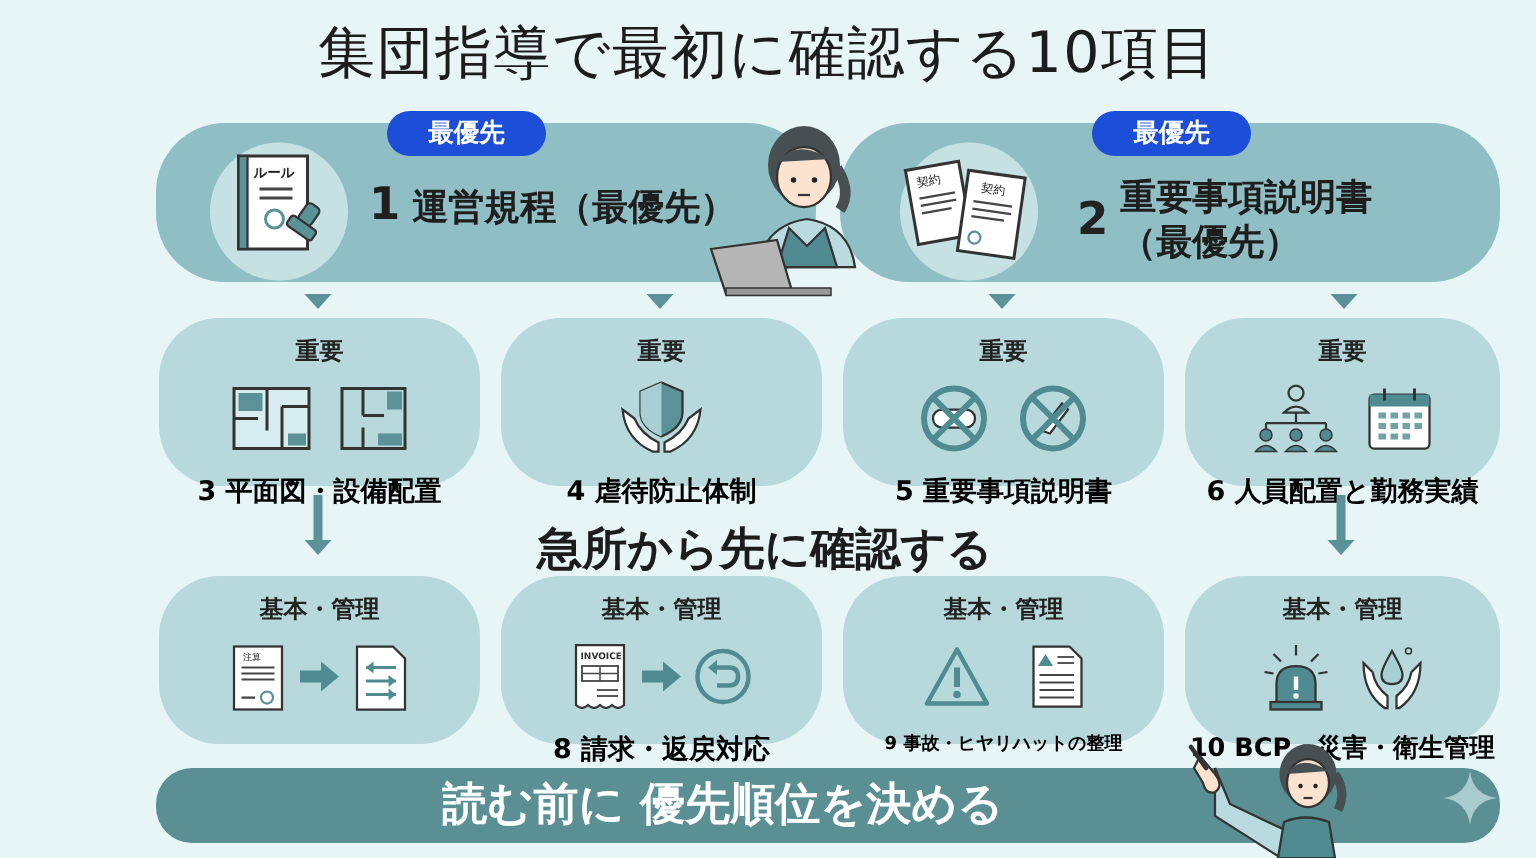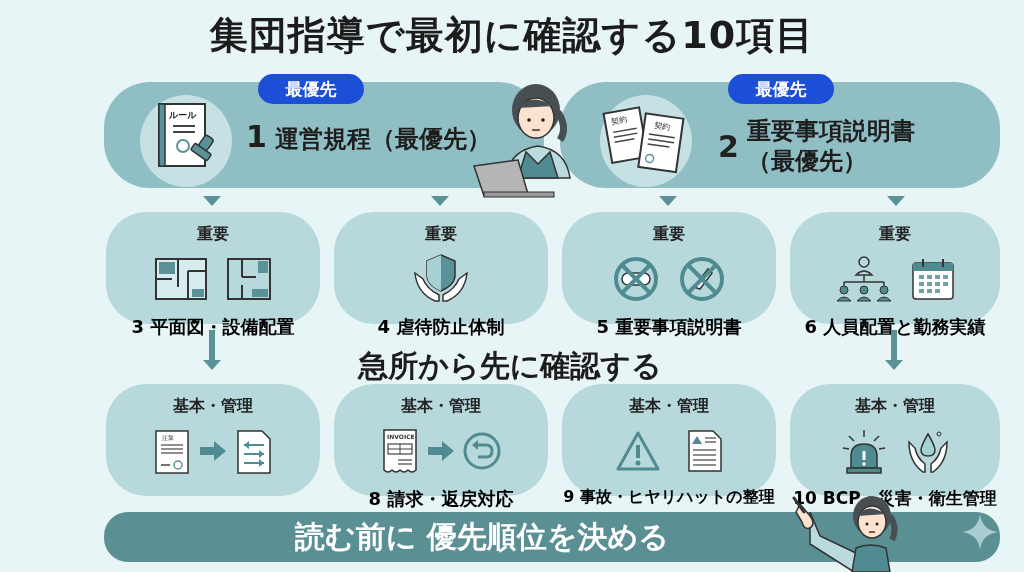--- a/index.html
+++ b/index.html
@@ -6,21 +6,21 @@
   html, body { width: 1024px; height: 572px; overflow: hidden; }
   body {
     background: #e7f5f7;
     font-family: "DejaVu Sans", "Liberation Sans", sans-serif;
     color: #222;
     position: relative;
   }
   .abs { position: absolute; }
   .title {
     left: 0; top: 10px; width: 1024px; text-align: center;
-    font-size: 38px; font-weight: bold; color: #1c1c1c; letter-spacing: 1px;
+    font-size: 38px; font-weight: normal; color: #1c1c1c; letter-spacing: 1px;
   }
   .top-panel {
     background: #8fbfc4; border-radius: 46px;
   }
   .badge {
     background: #1d4ed8; color: #fff; font-weight: bold; font-size: 17px;
     border-radius: 16px; text-align: center; line-height: 30px; height: 30px;
   }
   .icon-circle {
     background: #c5e1e4; border-radius: 50%;
@@ -291,21 +291,21 @@
         <path d="M3 3 L27 3 L35 11 L35 43 L3 43 Z" fill="#fff" stroke="#333" stroke-width="1.5"></path>
         <path d="M11 8 L16 16 L6 16 Z" fill="#4f8b91"></path>
         <line x1="19" y1="10" x2="30" y2="10" stroke="#444" stroke-width="1.2"></line>
         <line x1="19" y1="14" x2="30" y2="14" stroke="#444" stroke-width="1.2"></line>
         <line x1="7" y1="22" x2="30" y2="22" stroke="#444" stroke-width="1.2"></line>
         <line x1="7" y1="27" x2="30" y2="27" stroke="#444" stroke-width="1.2"></line>
         <line x1="7" y1="32" x2="30" y2="32" stroke="#444" stroke-width="1.2"></line>
         <line x1="7" y1="37" x2="30" y2="37" stroke="#444" stroke-width="1.2"></line>
       </svg>
   </div>
-  <div class="card-label" style="font-size:16px;"><span>9</span> <span>事故・ヒヤリハットの整理</span></div>
+  <div class="card-label" style="font-size:12px;"><span>9</span> <span>事故・ヒヤリハットの整理</span></div>
 </div>
 
 <div class="abs card" style="left:790px; top:384px; width:210px; height:112px;">
   <div class="card-badge">基本・管理</div>
   <div class="card-icons" style="gap:16px;">
     <svg width="50" height="46" viewBox="0 0 50 46">
         <line x1="25" y1="2" x2="25" y2="9" stroke="#333" stroke-width="1.5"></line>
         <line x1="10" y1="8" x2="15" y2="13" stroke="#333" stroke-width="1.5"></line>
         <line x1="40" y1="8" x2="35" y2="13" stroke="#333" stroke-width="1.5"></line>
         <line x1="4" y1="20" x2="10" y2="21" stroke="#333" stroke-width="1.5"></line>

